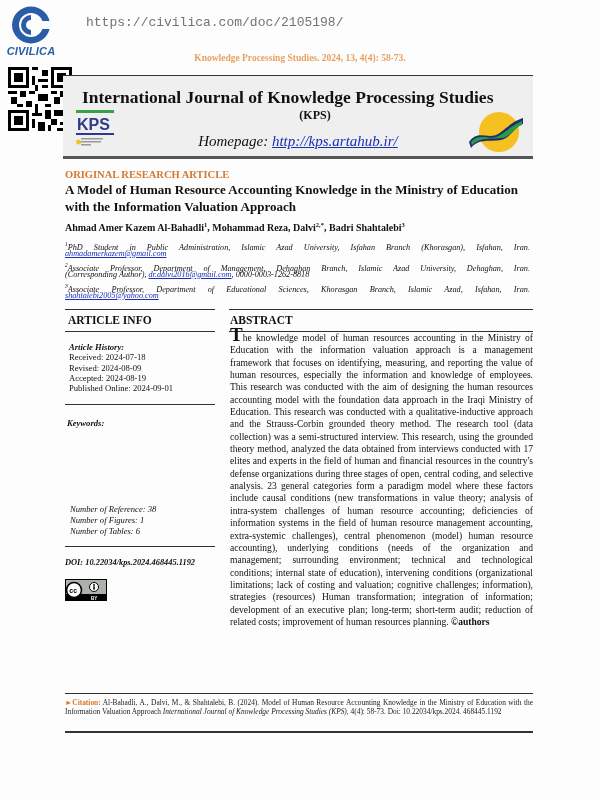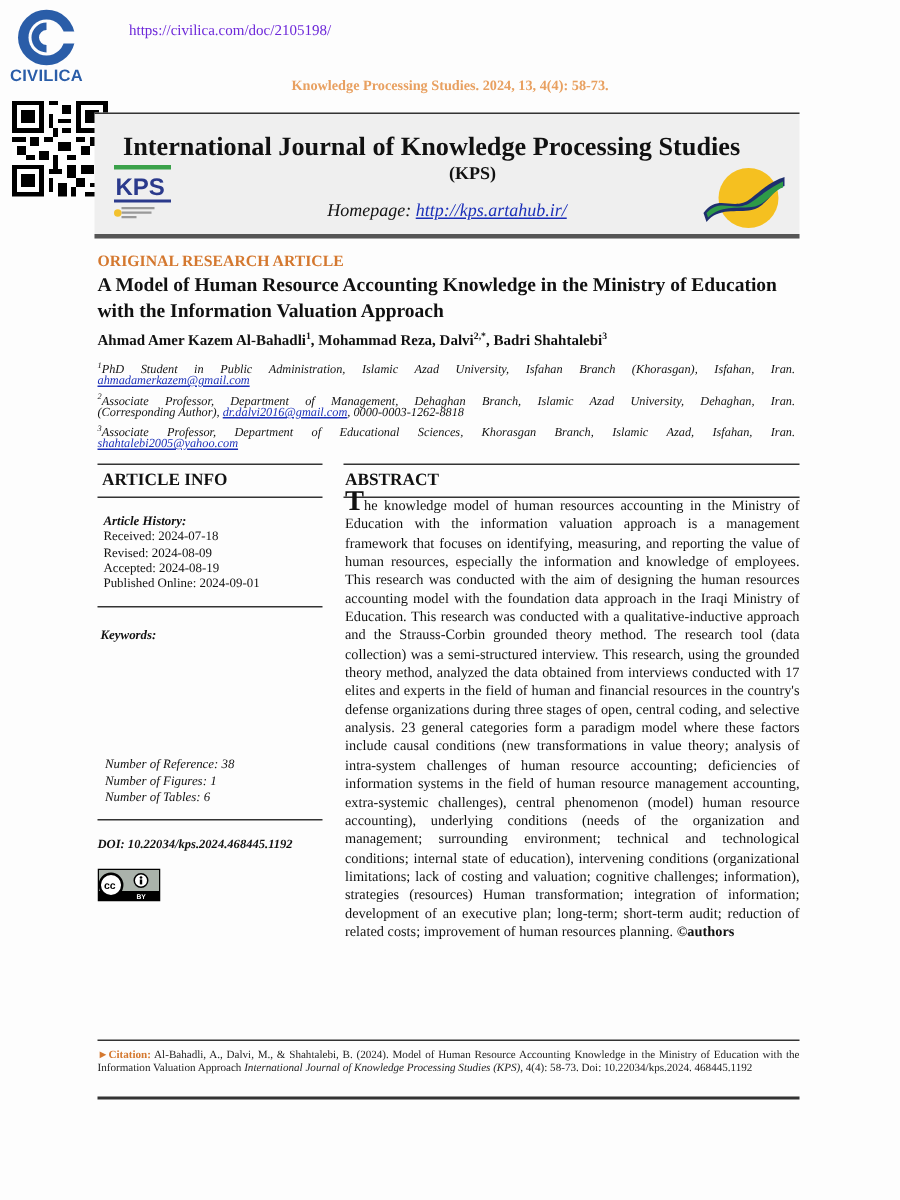--- a/index.html
+++ b/index.html
@@ -2,33 +2,33 @@
 <html><head>
 <meta charset="utf-8">
 <style>
   * { box-sizing: border-box; margin: 0; padding: 0; }
   html, body { width: 600px; height: 800px; background: #fdfdfd; overflow: hidden; }
   body { position: relative; font-family: "Liberation Serif", "DejaVu Serif", serif; color: #111; }
 
   .civ-logo { position: absolute; left: 3px; top: 6px; width: 56px; height: 50px; }
   .civ-mark { position: absolute; left: 8px; top: 0; width: 40px; height: 38px; }
   .civ-text { position: absolute; left: 0; top: 39px; width: 56px; text-align: center;
-              font-family: "Liberation Sans", sans-serif; font-weight: bold; font-size: 11px; color: #2a5da8; letter-spacing: 0.2px; }
-  .src-url { position: absolute; left: 86px; top: 15px; font-size: 10px; color: #6d28d9; }
+              font-family: "Liberation Sans", sans-serif; font-weight: bold; font-size: 11px; color: #2a5da8; letter-spacing: 0.2px; font-style: italic; }
+  .src-url { position: absolute; left: 86px; top: 15px; font-size: 13px; color: #737373; font-family: Liberation Mono, monospace; }
 
   .running-head { position: absolute; left: 0; width: 600px; top: 53px; text-align: center;
                   font-size: 9.5px; font-weight: bold; color: #e8a060; }
 
   .qr { position: absolute; left: 8px; top: 67px; width: 64px; height: 64px; }
 
   .banner { position: absolute; left: 63px; top: 75px; width: 470px; height: 84px; background: #efefef;
             border-top: 1.5px solid #333; border-bottom: 3px solid #555; }
   .banner-title { position: absolute; left: 19px; top: 11px; font-size: 17.5px; font-weight: bold; color: #111; white-space: nowrap; }
   .banner-abbr { position: absolute; left: 0; width: 470px; top: 32px; text-align: center; font-size: 12px; font-weight: bold; padding-left: 34px; }
-  .banner-home { position: absolute; left: 0; width: 470px; top: 57px; text-align: center; font-size: 12px; font-style: italic; }
+  .banner-home { position: absolute; left: 0; width: 470px; top: 57px; text-align: center; font-size: 15px; font-style: italic; }
   .banner-home a { color: #1a2fb8; text-decoration: underline; }
   .kps-logo { position: absolute; left: 13px; top: 34px; width: 38px; height: 44px; }
   .kps-emblem { position: absolute; left: 402px; top: 30px; width: 60px; height: 50px; }
 
   .art-type { position: absolute; left: 65px; top: 169px; font-size: 10.5px; font-weight: bold; color: #d4782f; }
   .art-title { position: absolute; left: 65px; top: 181px; width: 470px; font-size: 13px; font-weight: bold; line-height: 17px; color: #111; }
   .authors { position: absolute; left: 65px; top: 221px; font-size: 10px; font-weight: bold; white-space: nowrap; }
   .authors sup { font-size: 6.5px; }
 
   .affil { position: absolute; left: 65px; width: 465px; font-size: 8.2px; font-style: italic; line-height: 10px; text-align: justify; text-align-last: justify; }

